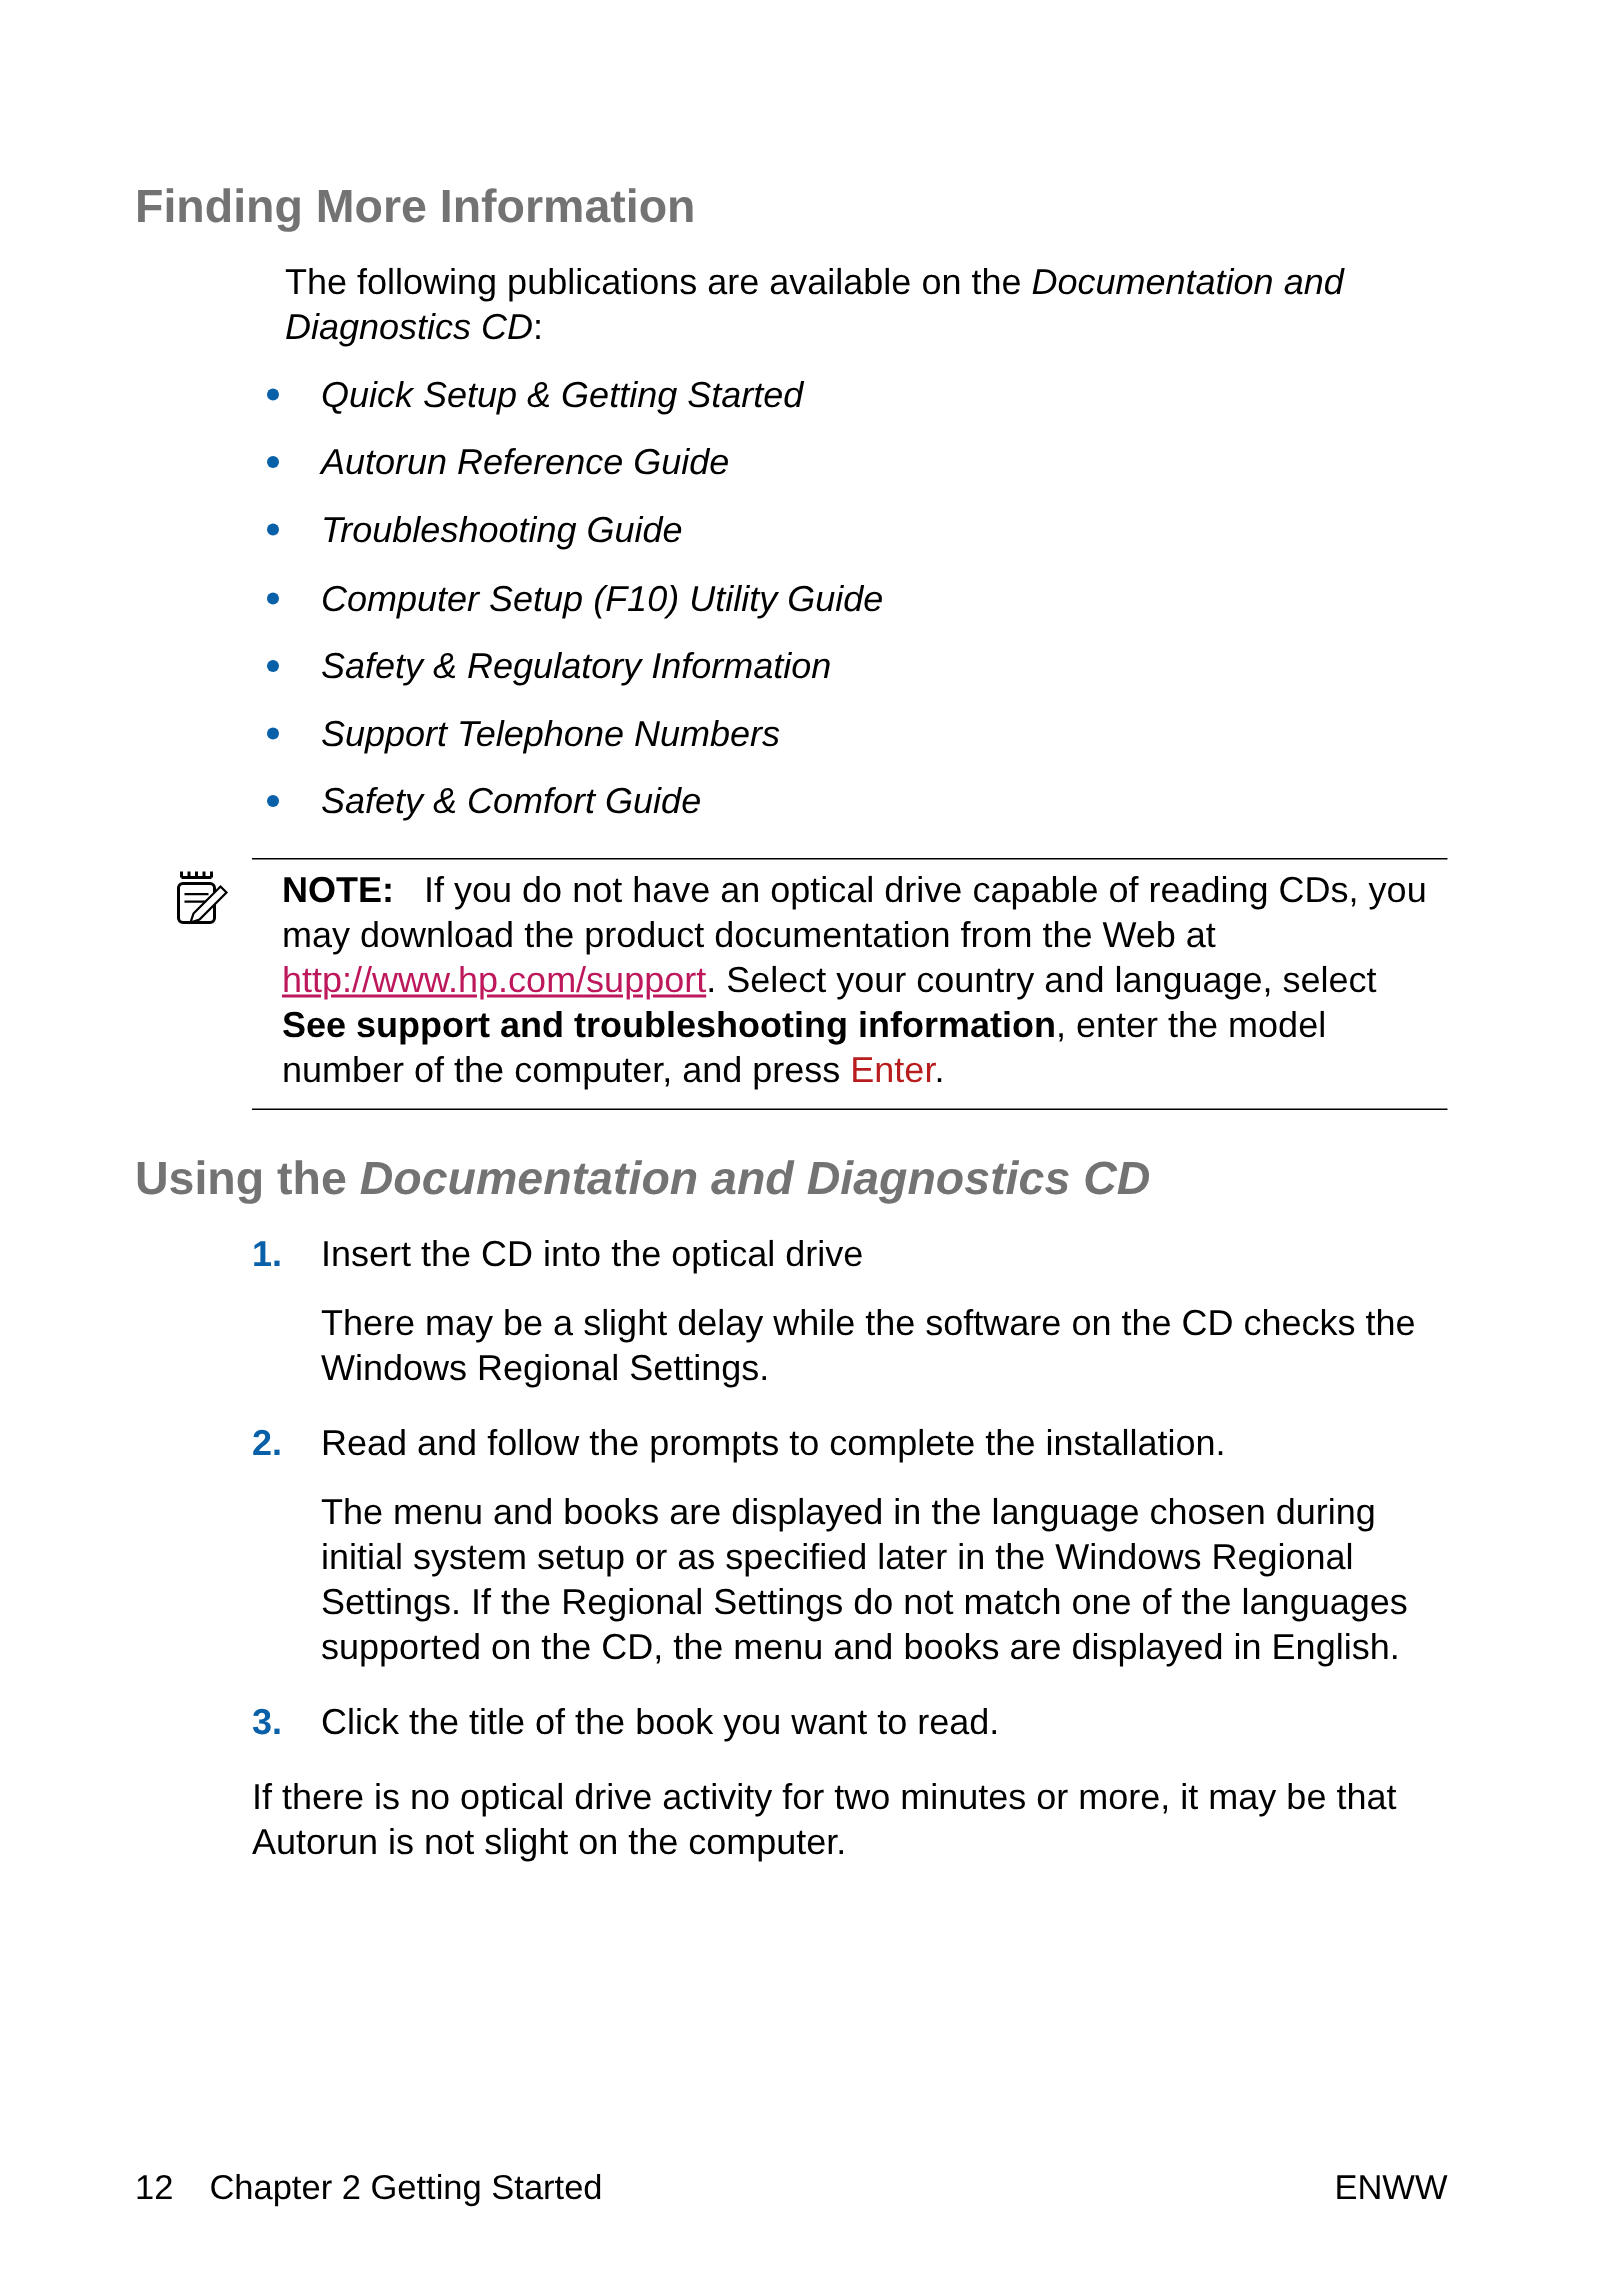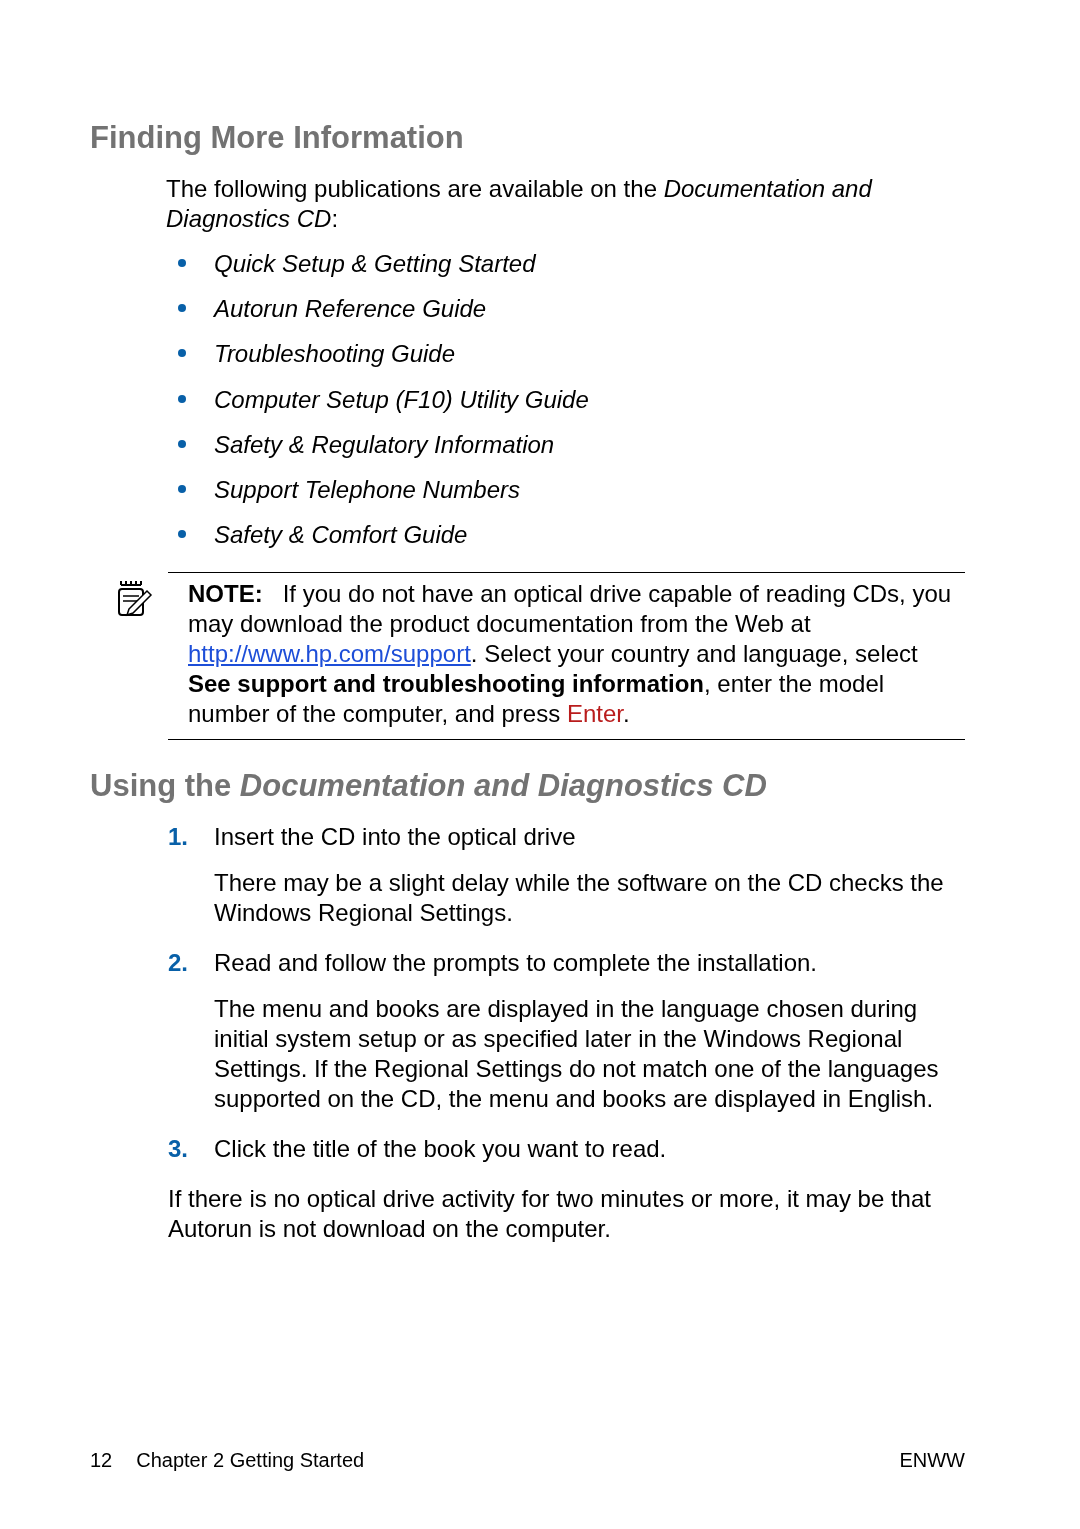--- a/index.html
+++ b/index.html
@@ -21,21 +21,21 @@
   }
   h2.section-heading {
     color: #737373;
     font-size: 31px;
     font-weight: bold;
     margin: 0 0 18px 0;
   }
   .intro {
     font-size: 24px;
     line-height: 1.25;
-    margin: 0 0 14px 76px;
+    margin: 0 0 14px 100px;
   }
   .italic { font-style: italic; }
   ul.pub-list {
     list-style: none;
     margin: 0 0 22px 78px;
     padding: 0;
   }
   ul.pub-list li {
     position: relative;
     padding-left: 46px;
@@ -70,21 +70,21 @@
   }
   .note-text {
     font-size: 24px;
     line-height: 1.25;
     margin-left: 20px;
   }
   .note-label {
     font-weight: bold;
   }
   a.link {
-    color: #1d4ed8;
+    color: #be185d;
     text-decoration: underline;
   }
   .bold { font-weight: bold; }
   .enter-text { color: #b91c1c; }
   h2.section-heading.subhead {
     margin-top: 8px;
     margin-bottom: 18px;
   }
   .subhead .ital-part { font-style: italic; font-weight: bold; }
   ol.steps {
@@ -115,21 +115,21 @@
   .after-list {
     font-size: 24px;
     line-height: 1.25;
     margin: 0 0 0 78px;
   }
   .footer {
     position: absolute;
     bottom: 57px;
     left: 90px;
     right: 115px;
-    font-size: 20px;
+    font-size: 23px;
     display: flex;
     justify-content: space-between;
     align-items: baseline;
   }
   .footer .left { display: flex; gap: 24px; }
   .footer .page-num { }
 </style>
 </head>
 <body>
 
@@ -178,21 +178,21 @@
     </li>
     <li>
       <div>Read and follow the prompts to complete the installation.</div>
       <div class="step-sub">The menu and books are displayed in the language chosen during initial system setup or as specified later in the Windows Regional Settings. If the Regional Settings do not match one of the languages supported on the CD, the menu and books are displayed in English.</div>
     </li>
     <li>
       <div>Click the title of the book you want to read.</div>
     </li>
   </ol>
 
-  <p class="after-list">If there is no optical drive activity for two minutes or more, it may be that Autorun is not download on the computer.</p>
+  <p class="after-list">If there is no optical drive activity for two minutes or more, it may be that Autorun is not slight on the computer.</p>
 
   <div class="footer">
     <div class="left">
       <span class="page-num">12</span>
       <span>Chapter 2   Getting Started</span>
     </div>
     <div>ENWW</div>
   </div>
 
 </div>

